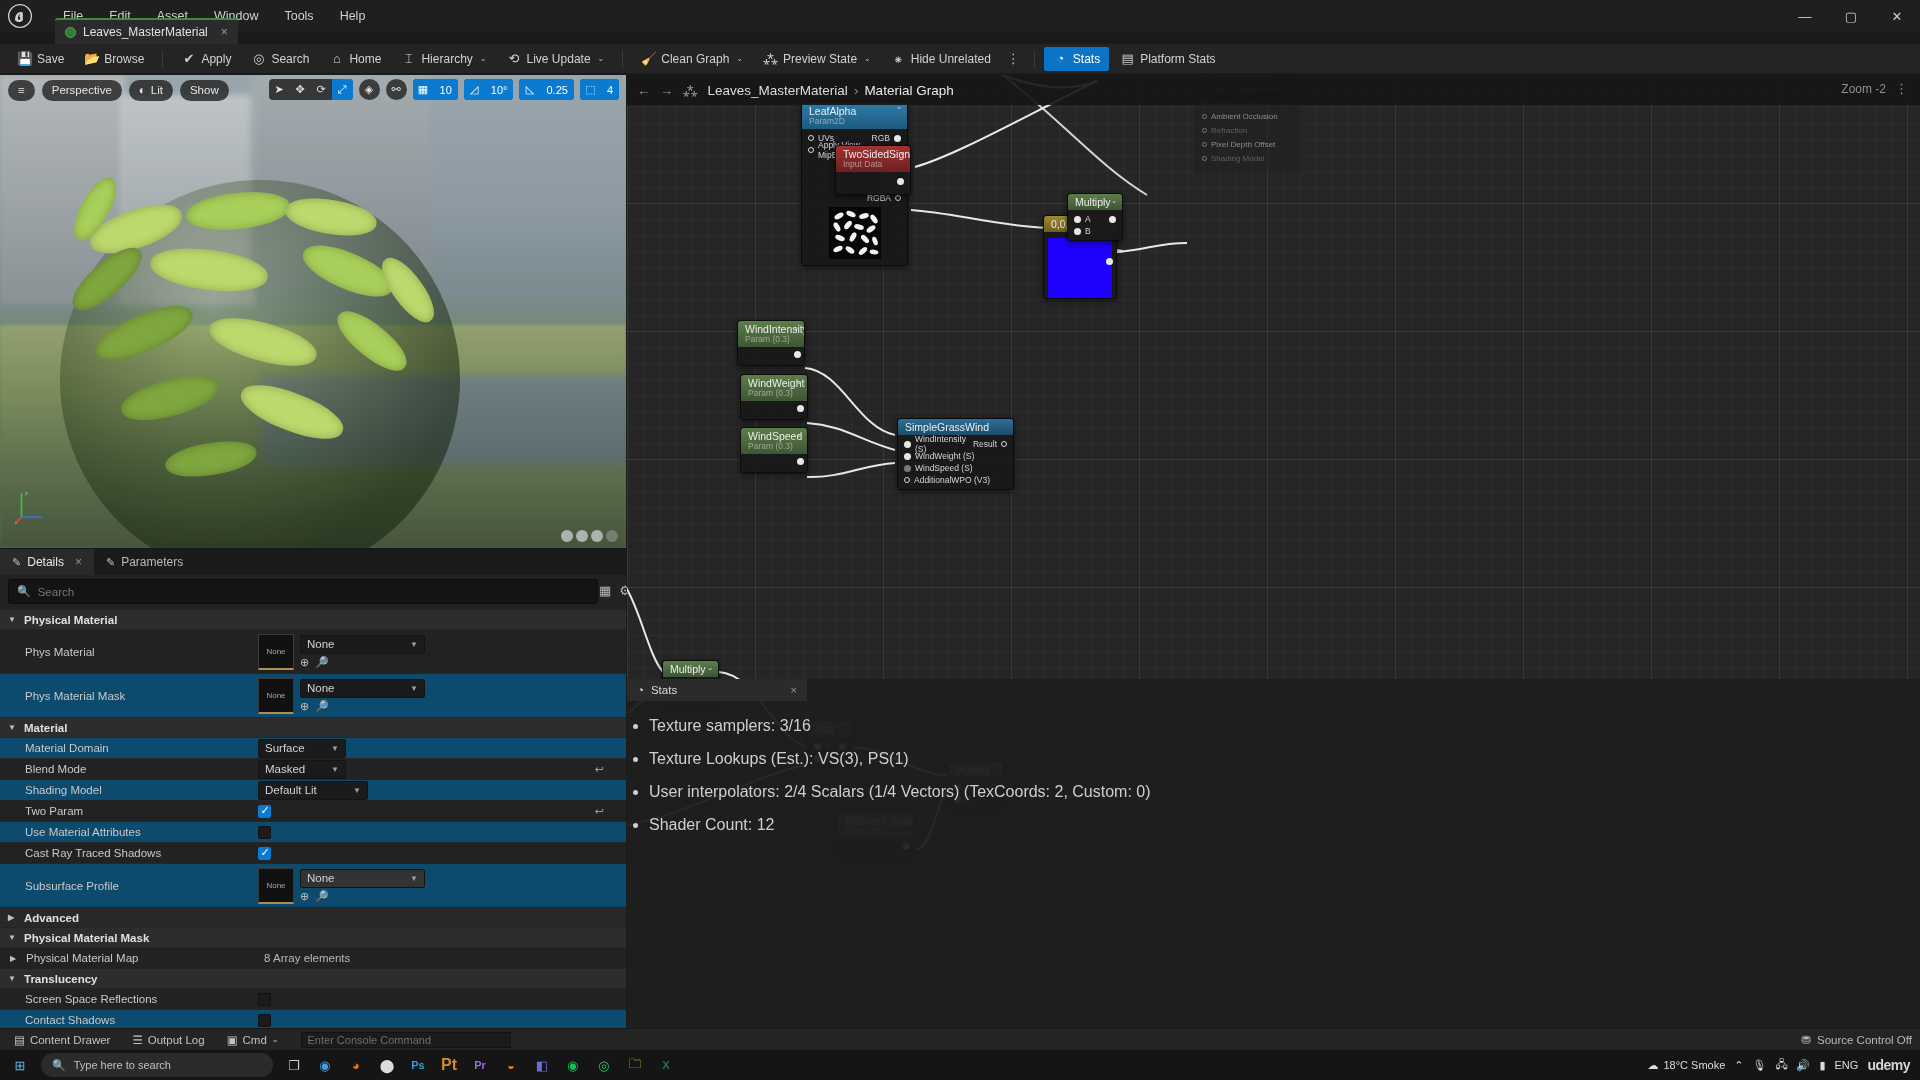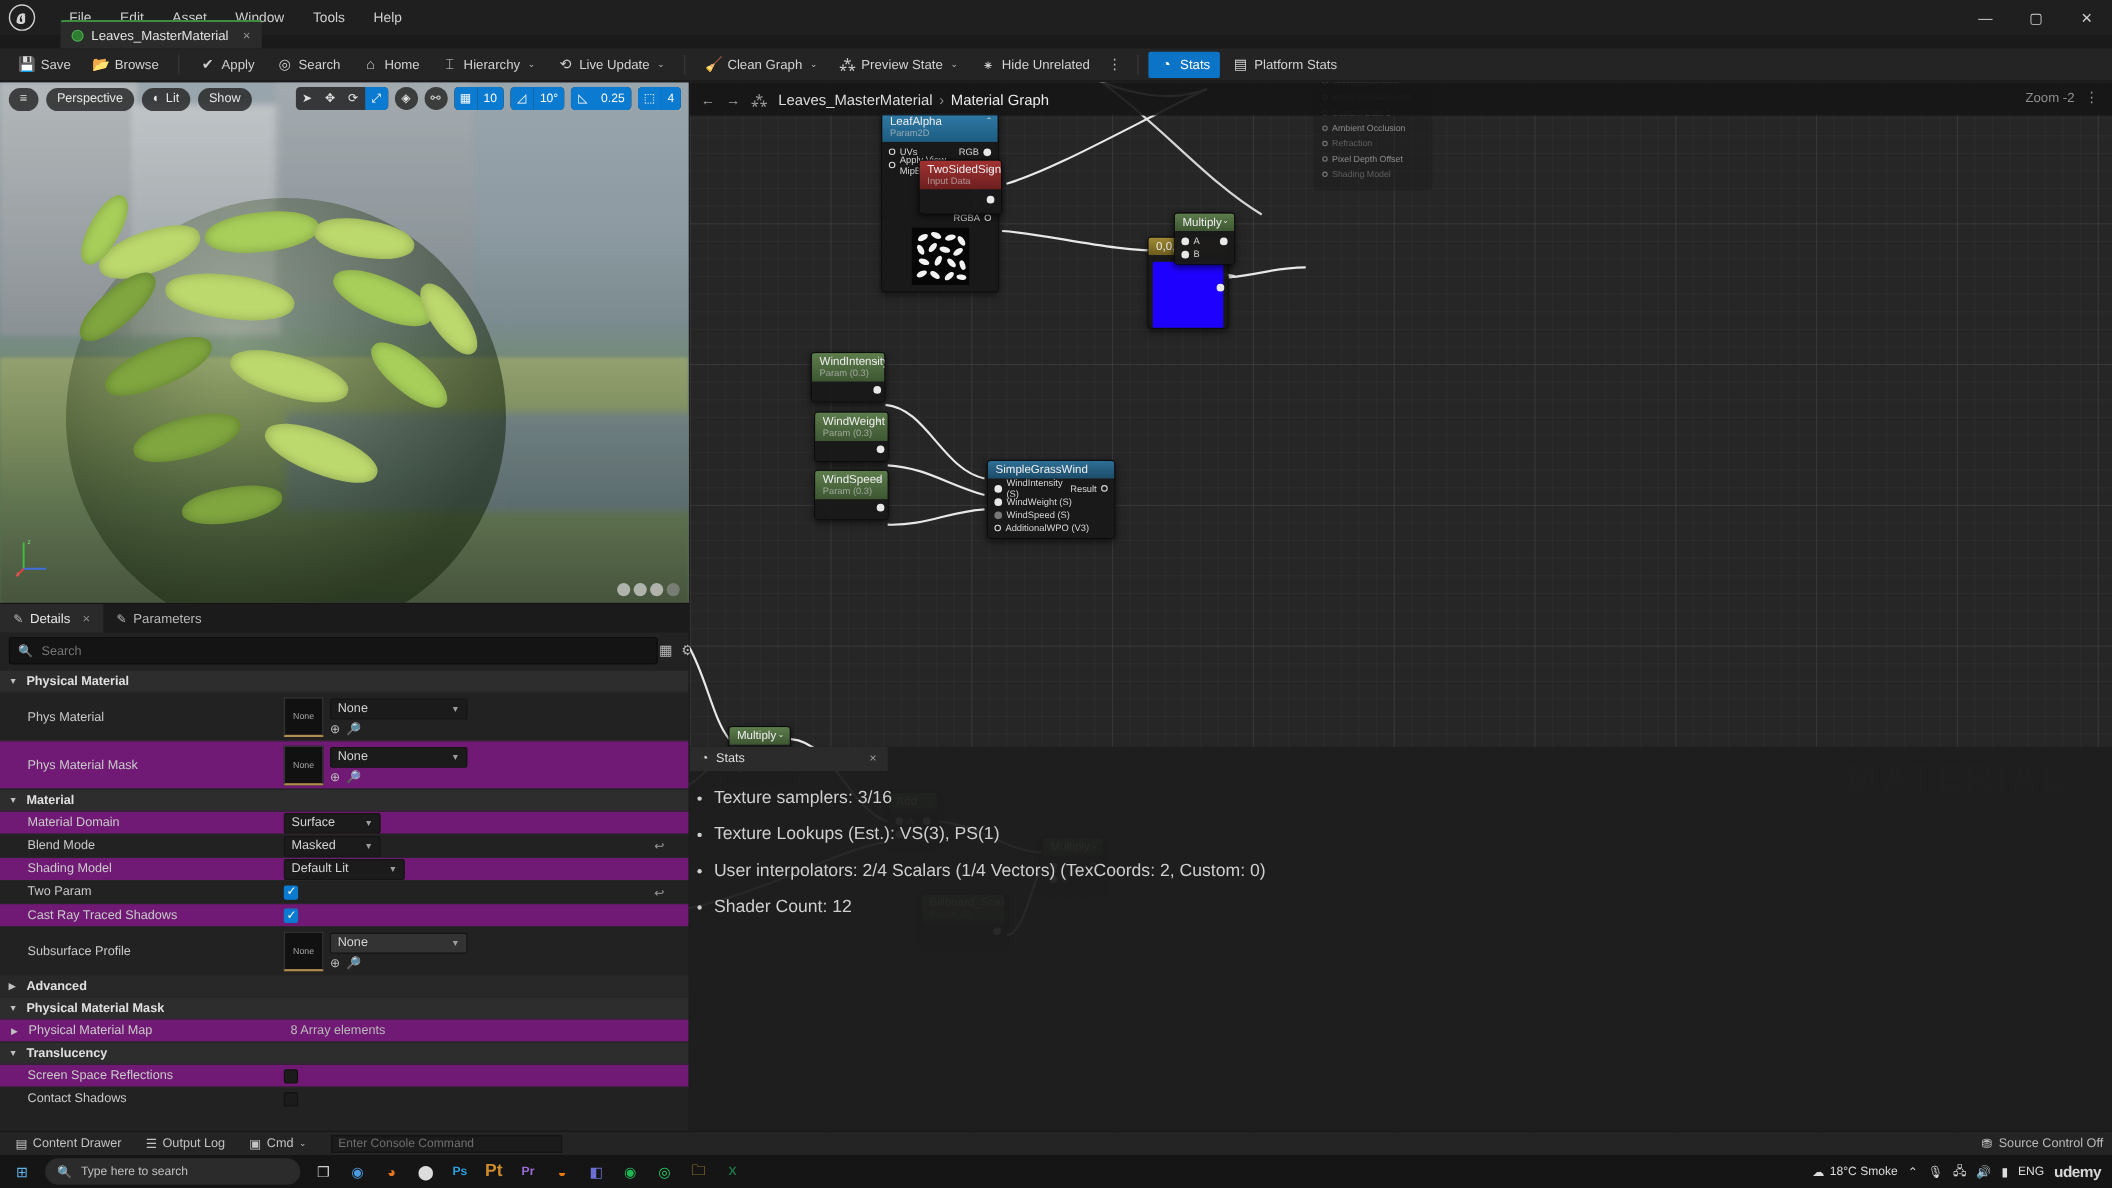--- a/index.html
+++ b/index.html
@@ -93,21 +93,21 @@
   .dsearch input { background:transparent; border:0; outline:0; color:#cfcfcf; font-size:11.5px;
     font-family:"Liberation Sans",sans-serif; flex:1; }
   .dsearch input::placeholder { color:#767676; }
   .dsearch-ic { position:absolute; right:-34px; top:3px; display:flex; gap:8px; }
   .dsearch-ic span { font-size:13px; color:#b5b5b5; }
   .dlist { position:absolute; left:0; top:60px; right:0; bottom:0; overflow:hidden; }
   .sect { background:#2d2d2d; height:20px; display:flex; align-items:center; gap:7px;
     padding-left:8px; font-size:11.5px; font-weight:bold; color:#e0e0e0; border-top:1px solid #242424; }
   .tri { font-size:8px; color:#c0c0c0; display:inline-block; width:9px; }
   .row { display:flex; align-items:center; min-height:21px; border-top:1px solid #262626;
-    background:#701a75; font-size:11.5px; }
+    background:#0c4a6e; font-size:11.5px; }
   .row:nth-child(even) { background:#222; }
   .row .rl { width:258px; padding-left:25px; color:#c9c9c9; }
   .row .rv { flex:1; display:flex; align-items:center; gap:6px; }
   .thumb { width:36px; height:36px; background:#111; border:1px solid #3a3a3a;
     border-bottom:2px solid #b08d4f; display:flex; align-items:center; justify-content:center;
     font-size:8px; color:#a5a5a5; margin:3px 0; }
   .combo { background:#1b1b1b; border:1px solid #141414; border-radius:2px; height:19px; min-width:125px;
     display:flex; align-items:center; justify-content:space-between; padding:0 6px; font-size:11.5px; color:#d2d2d2; }
   .combo .cc { font-size:8px; color:#9e9e9e; margin-left:10px; }
   .asticons { display:flex; gap:6px; margin-top:2px; }
@@ -469,20 +469,26 @@
               <span class="cc">▼</span>
             </div>
           </div>
       </div>
       <div class="row rowwrap">
         <div class="rl">Two Param</div>
         <div class="rv">
             <span class="chk on"></span>
           </div>
         <span class="revert">↩</span>
+      </div>
+      <div class="row rowwrap">
+        <div class="rl">Use Material Attributes</div>
+        <div class="rv">
+            <span class="chk"></span>
+          </div>
       </div>
       <div class="row rowwrap">
         <div class="rl">Cast Ray Traced Shadows</div>
         <div class="rv">
             <span class="chk on"></span>
           </div>
       </div>
       <div class="row" style="min-height:44px">
         <div class="rl">Subsurface Profile</div>
         <div class="rv">

